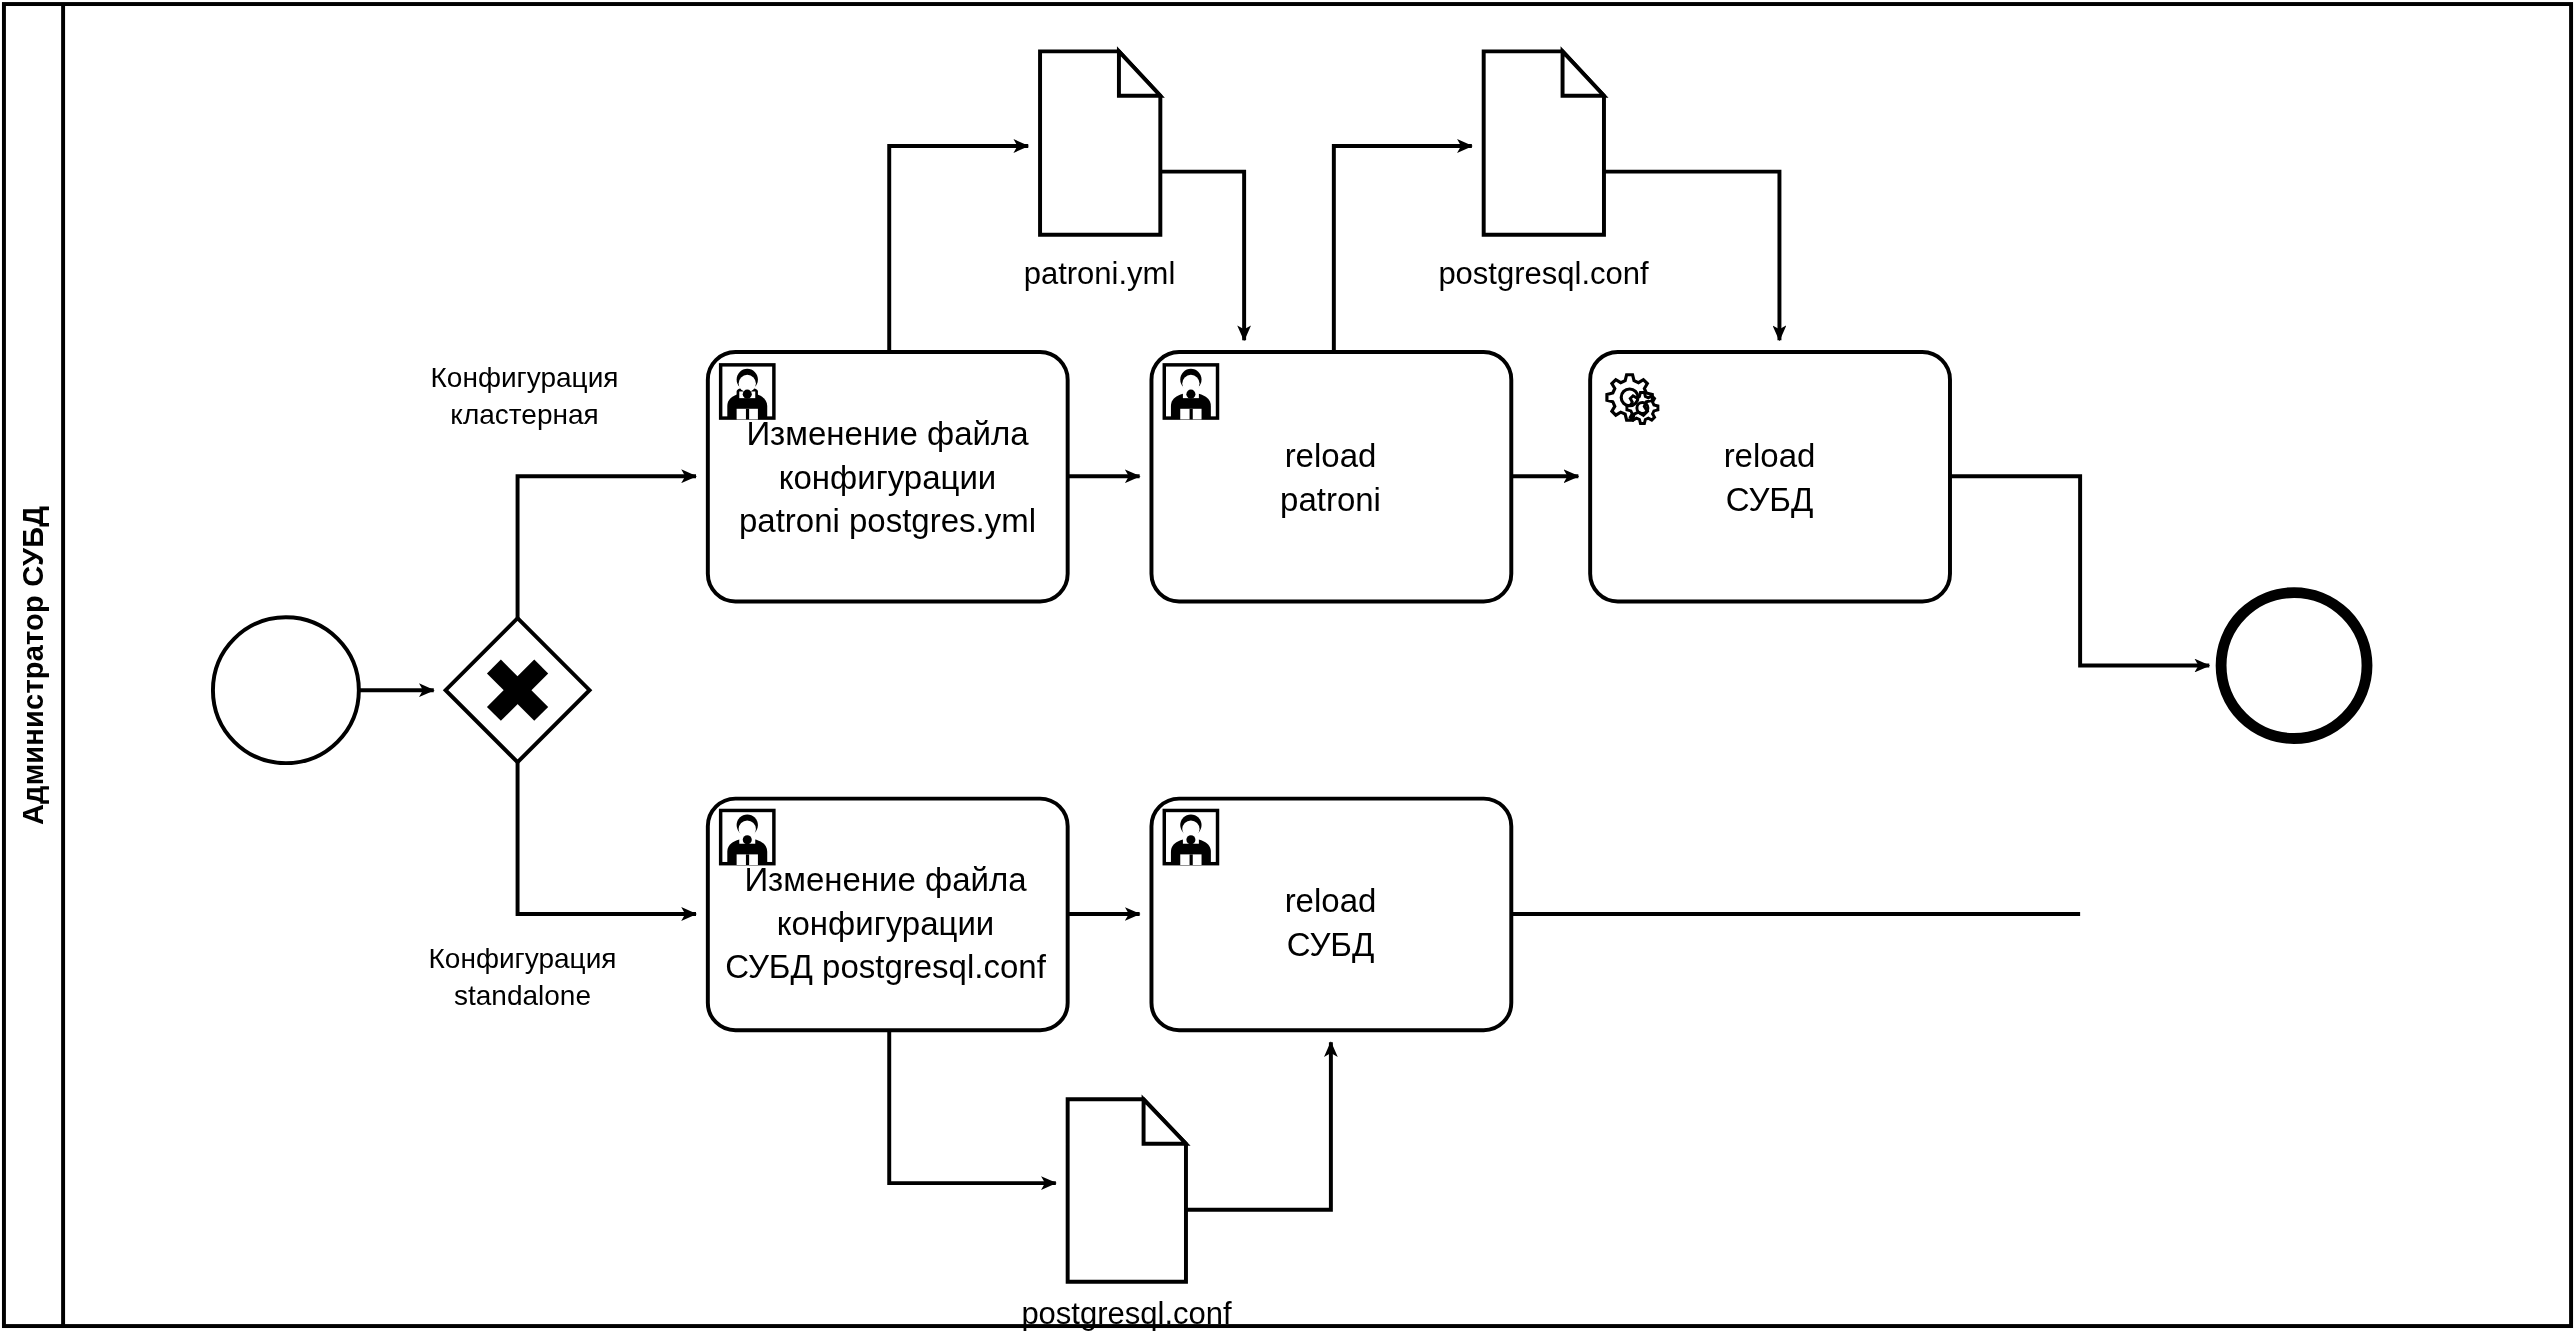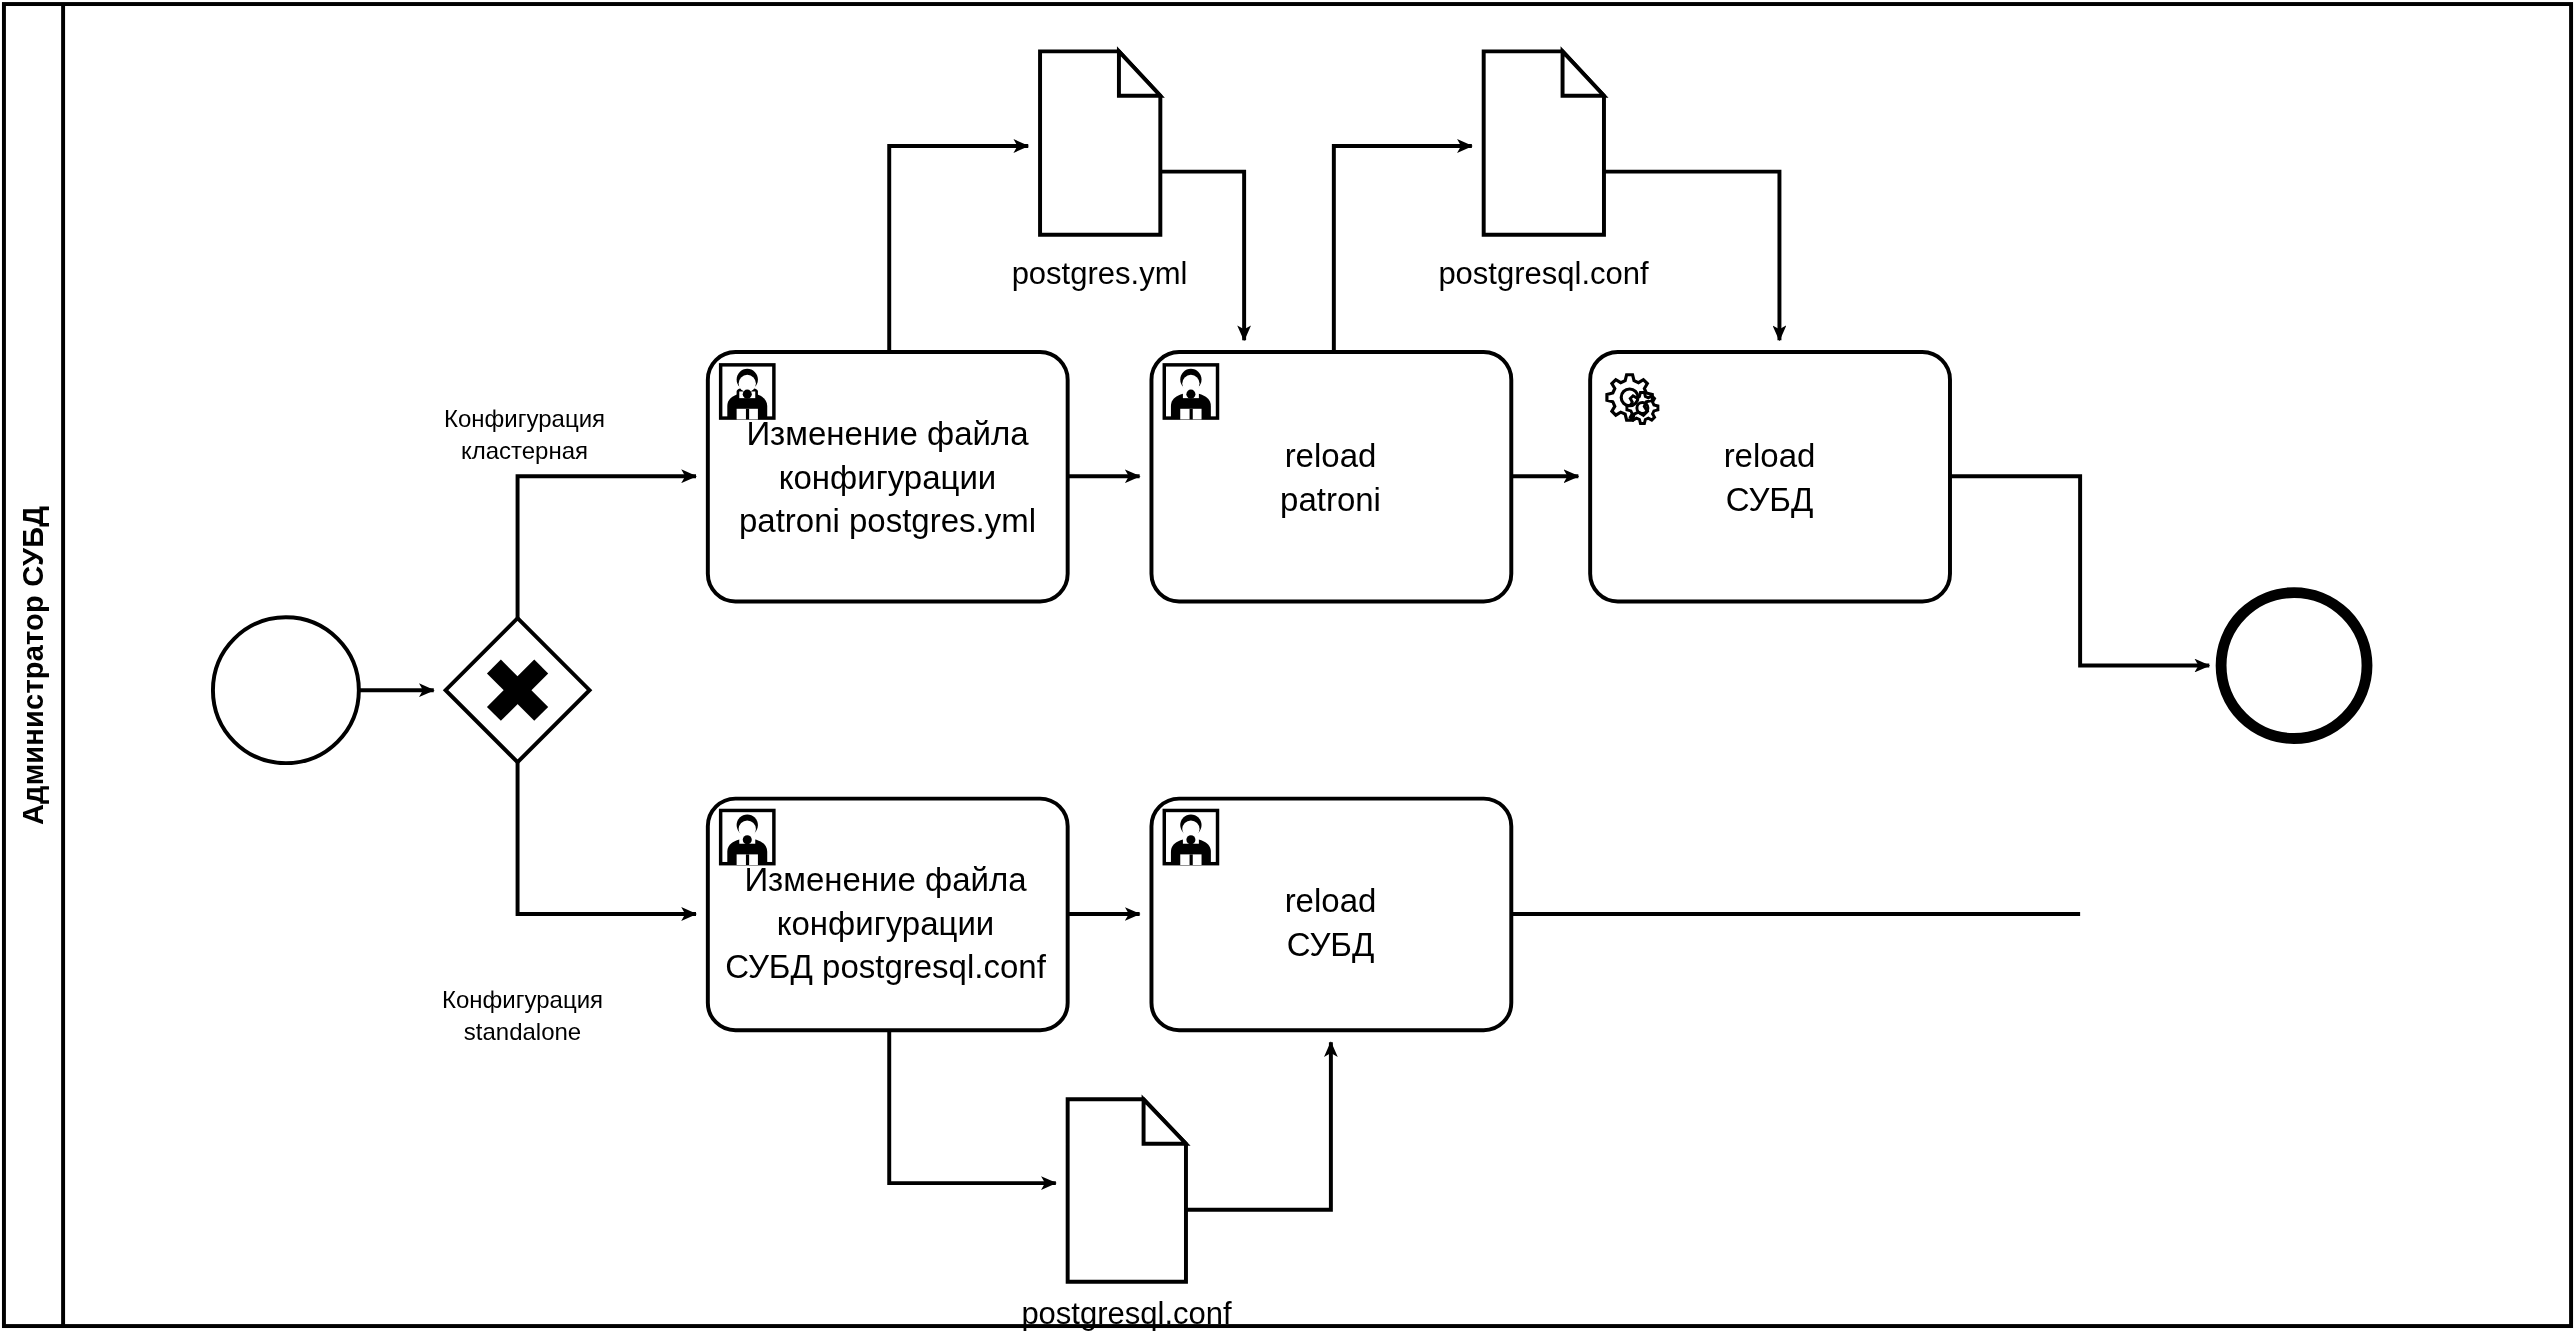--- a/index.html
+++ b/index.html
@@ -53,23 +53,22 @@
     text-align: center;
     white-space: pre;
     line-height: 1.32;
     pointer-events: none;
   }
   .task-label {
     font-size: 33px;
     width: 335px;
   }
   .edge-label {
-    font-size: 24px;
+    font-size: 28px;
     width: 315px;
-    margin-top: 43px;
   }
   .data-label {
     font-size: 31px;
     width: 315px;
   }
   .lane-title {
     position: absolute;
     left: 4px;
     top: 4px;
     width: 59px;
@@ -246,20 +245,20 @@
 
   <div class="lbl task-label" style="left:1163px; top:879px;">reload
 СУБД</div>
 
   <div class="lbl edge-label" style="left:367px; top:360px;">Конфигурация
 кластерная</div>
 
   <div class="lbl edge-label" style="left:365px; top:941px;">Конфигурация
 standalone</div>
 
-  <div class="lbl data-label" style="left:942px; top:254px;">postgres.yml</div>
+  <div class="lbl data-label" style="left:942px; top:254px;">patroni.yml</div>
 
   <div class="lbl data-label" style="left:1386px; top:254px;">postgresql.conf</div>
 
   <div class="lbl data-label" style="left:969px; top:1294px;">postgresql.conf</div>
 
 </div>
 
 
 </body></html>

